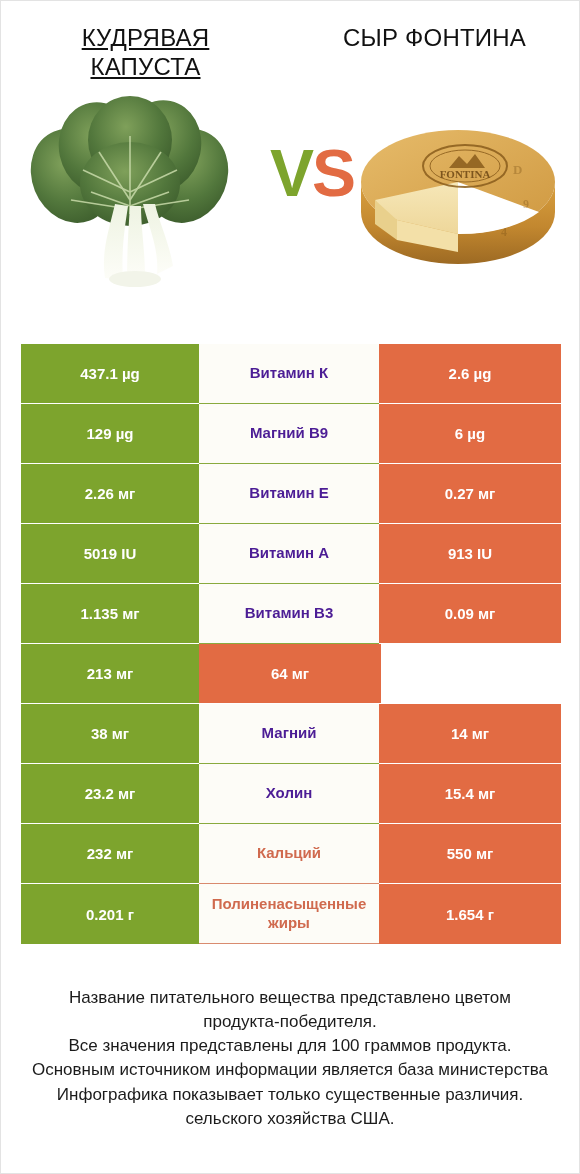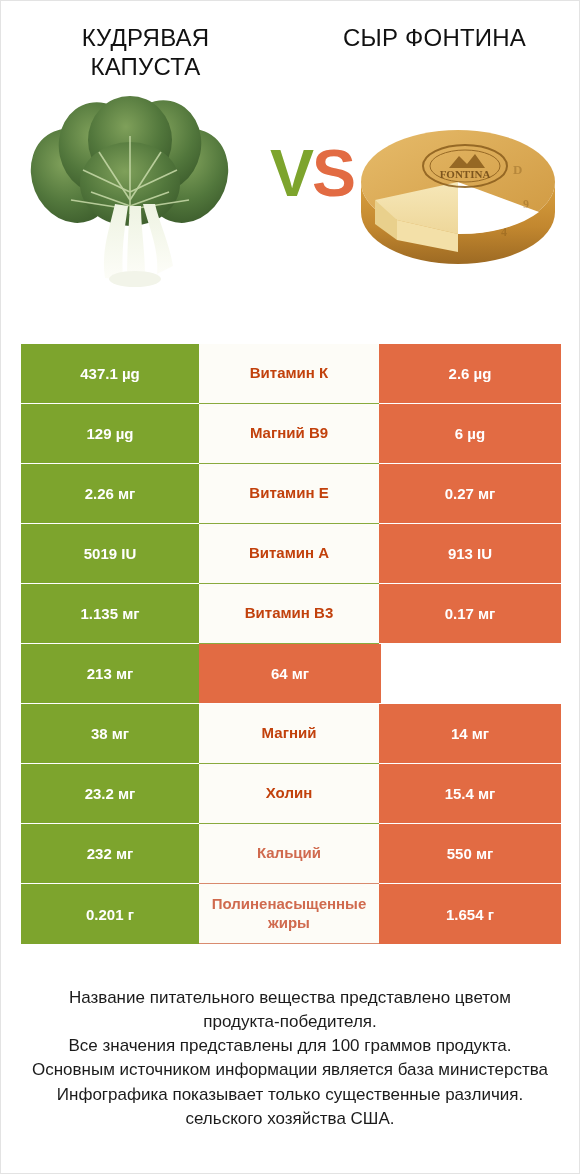--- a/index.html
+++ b/index.html
@@ -20,21 +20,21 @@
   }
   .title{
     width:50%;
     text-align:center;
     font-size:24px;
     line-height:1.22;
     color:#111111;
     font-weight:400;
     letter-spacing:0.2px;
   }
-  .title-left{padding:0 39px;box-sizing:border-box;}
+  .title-left{padding:0 39px;box-sizing:border-box;text-decoration:underline;}
   .title-right{padding:0 34px;box-sizing:border-box;}
 
   
   .hero{
     position:relative;
     height:215px;
     margin-top:6px;
   }
   .hero-img{
     position:absolute;
@@ -90,21 +90,21 @@
     width:180px;
     background:#FDFCF7;
     font-weight:700;
     font-size:15px;
     border-bottom:1px solid #8aab3f;
     line-height:1.25;
     padding:0 2px;
     position:relative;
     z-index:2;
   }
-  .cell-mid.win-left{color:#c2410c;}
+  .cell-mid.win-left{color:#4c1d95;}
   .cell-mid.win-right{color:#D06A4E;border-bottom:1px solid #d98b6f;}
   .cell-right{
     width:182px;
     background:#E26B43;
     color:#ffffff;
     font-weight:700;
     border-bottom:1px solid #ffffff;
   }
   .row:last-child .cell-left,
   .row:last-child .cell-right{border-bottom:none;}
@@ -245,21 +245,21 @@
 
     <div class="row">
       <div class="cell cell-left">5019 IU</div>
       <div class="cell cell-mid win-left">Витамин A</div>
       <div class="cell cell-right">913 IU</div>
     </div>
 
     <div class="row">
       <div class="cell cell-left">1.135 мг</div>
       <div class="cell cell-mid win-left">Витамин B3</div>
-      <div class="cell cell-right">0.17 мг</div>
+      <div class="cell cell-right">0.09 мг</div>
     </div>
 
     <div class="row">
       <div class="cell cell-left">213 мг</div>
       <div class="cell cell-right">64 мг</div>
     </div>
 
     <div class="row">
       <div class="cell cell-left">38 мг</div>
       <div class="cell cell-mid win-left">Магний</div>

